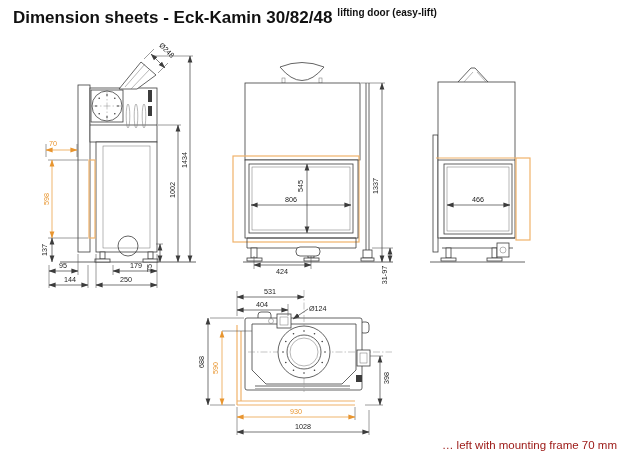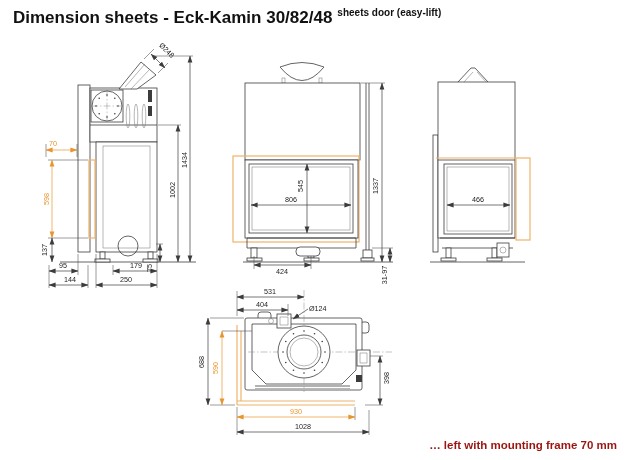--- a/index.html
+++ b/index.html
@@ -1,40 +1,40 @@
 <!DOCTYPE html>
 <html><head>
 <meta charset="utf-8">
 <style>
   html,body{margin:0;padding:0;background:#fff;}
   body{width:624px;height:460px;position:relative;overflow:hidden;
        font-family:"Liberation Sans",sans-serif;}
   .title{position:absolute;left:13px;top:7px;font-size:17px;font-weight:bold;
          color:#111;white-space:nowrap;}
   .title sup{font-size:10px;font-weight:bold;margin-left:5px;}
-  .note{position:absolute;right:7px;top:439px;font-size:11.5px;font-weight:bold;
+  .note{position:absolute;right:7px;top:439px;font-size:11.5px;font-weight:normal;
         color:#9a1512;white-space:nowrap;}
   svg{position:absolute;left:0;top:0;}
   .ln{stroke:#3c3c3c;stroke-width:.8;fill:none;}
   .lnw{stroke:#3c3c3c;stroke-width:.8;fill:#fff;}
   .lt{stroke:#6f6f6f;stroke-width:.5;fill:none;}
   .cl{stroke:#8a8a8a;stroke-width:.5;fill:none;stroke-dasharray:7 2 1.5 2;}
   .ext{stroke:#4a4a4a;stroke-width:.55;fill:none;}
   .dim{stroke:#3c3c3c;stroke-width:.7;fill:none;}
   .dimO{stroke:#e8952f;stroke-width:.7;fill:none;}
   .org{stroke:#f0b26a;stroke-width:1.2;fill:none;}
   .dk{fill:#3c3c3c;stroke:none;}
   text.d{font-family:"Liberation Sans",sans-serif;font-size:7.2px;fill:#1c1c1c;}
   text.o{fill:#e8952f;}
 </style>
 </head>
 <body>
 
 <div class="title">
-  <span>Dimension sheets - Eck-Kamin 30/82/48</span><sup>sheets door (easy-lift)</sup>
+  <span>Dimension sheets - Eck-Kamin 30/82/48</span><sup>lifting door (easy-lift)</sup>
 </div>
 
 <svg width="624" height="460" viewBox="0 0 624 460">
   <defs>
     <marker id="aB" markerWidth="7" markerHeight="7" refX="6.6" refY="3.5" orient="auto-start-reverse" markerUnits="userSpaceOnUse">
       <path d="M0,1.1 L7,3.5 L0,5.9 Z" fill="#3c3c3c"></path>
     </marker>
     <marker id="aO" markerWidth="7" markerHeight="7" refX="6.6" refY="3.5" orient="auto-start-reverse" markerUnits="userSpaceOnUse">
       <path d="M0,1.1 L7,3.5 L0,5.9 Z" fill="#e8952f"></path>
     </marker>

